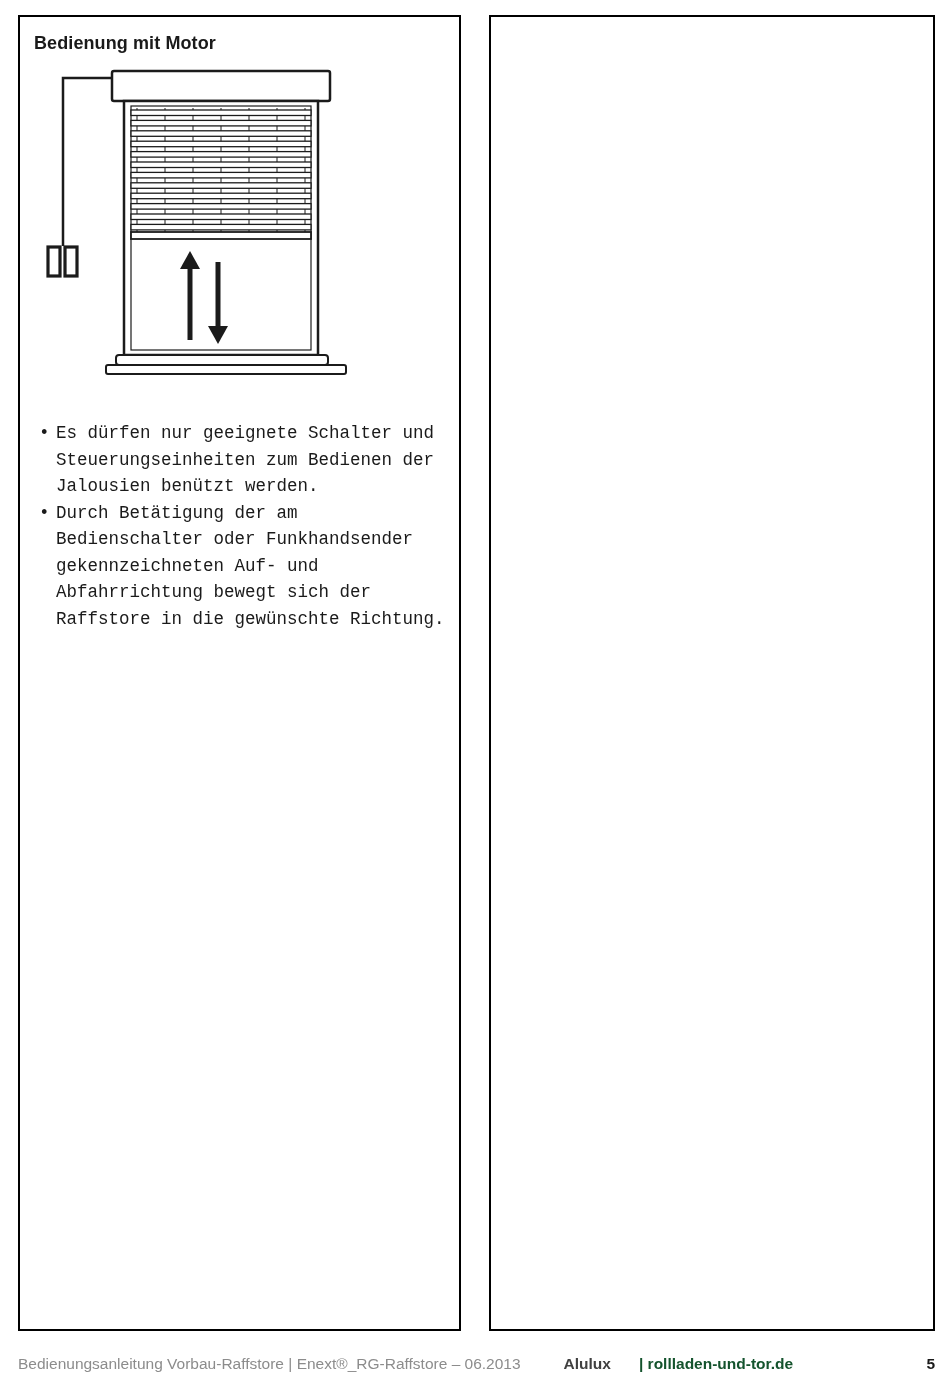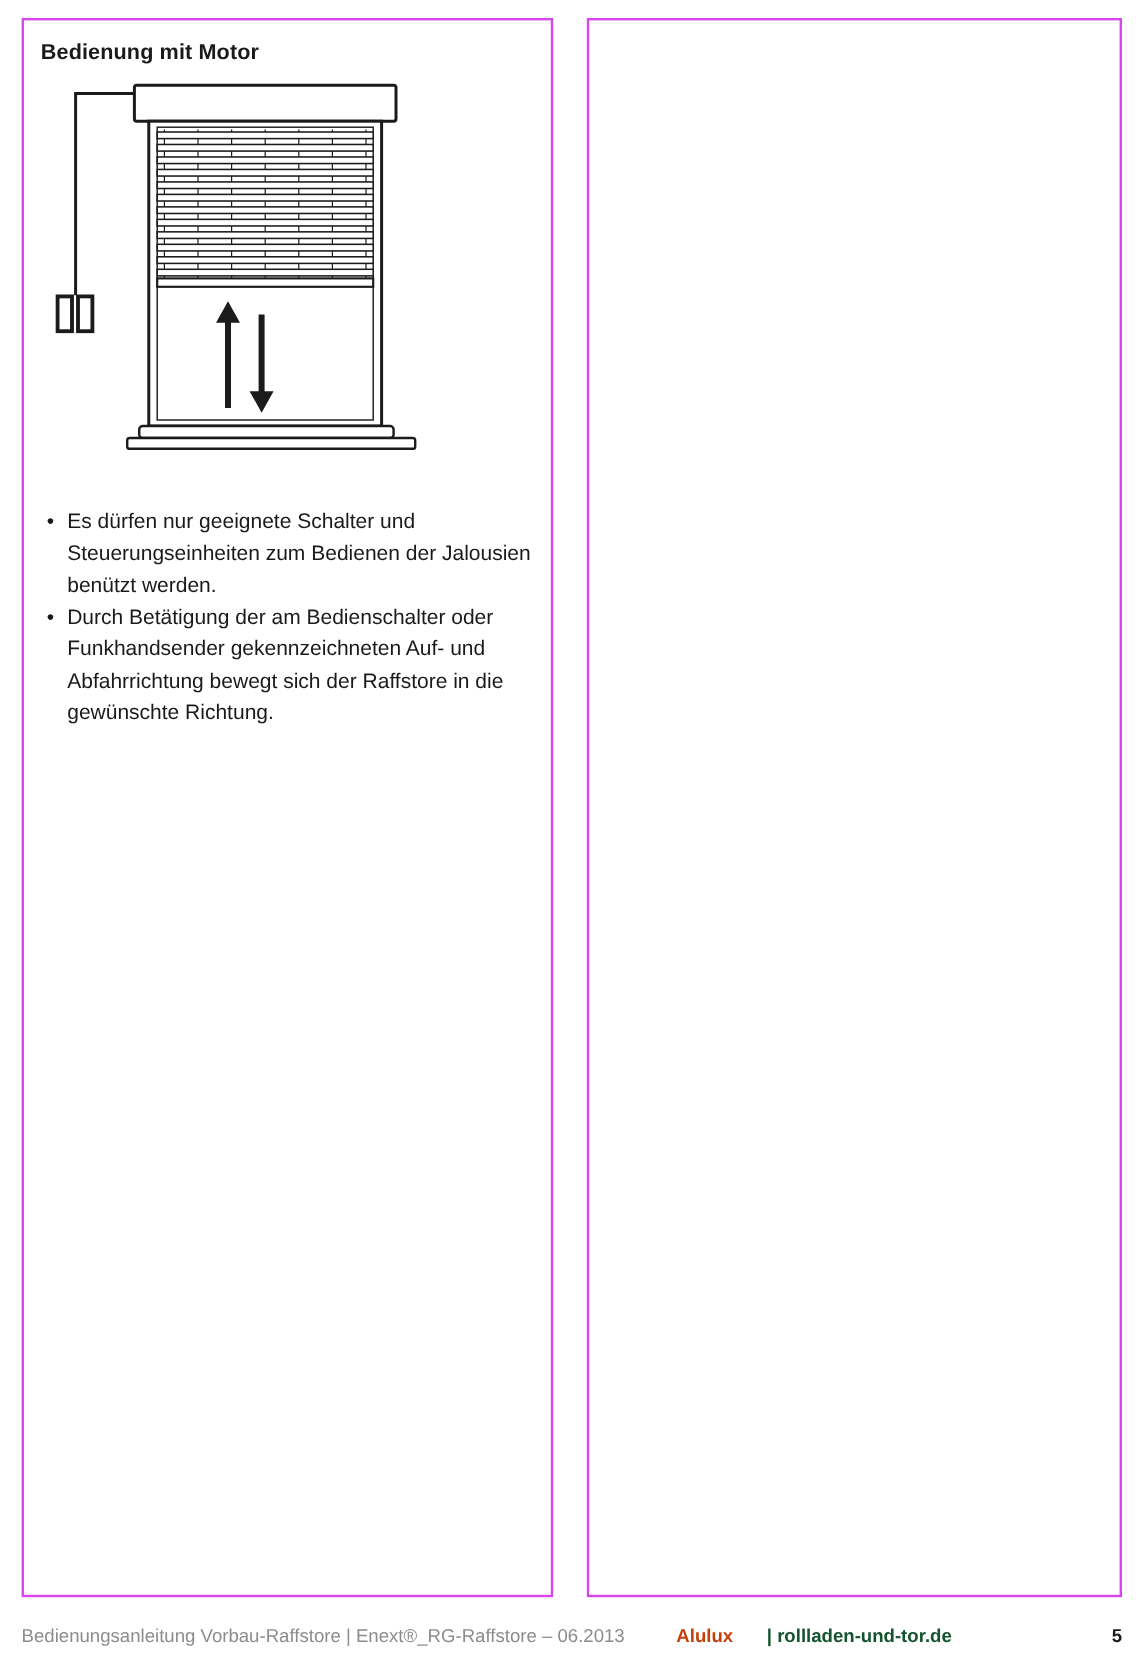--- a/index.html
+++ b/index.html
@@ -13,21 +13,21 @@
     position: relative;
     width: 950px;
     height: 1387px;
     background: #ffffff;
     overflow: hidden;
   }
   .panel {
     position: absolute;
     top: 15px;
     height: 1316px;
-    border: 2px solid #d946ef;
+    border: 2px solid #000000;
     background: #ffffff;
   }
   .panel.left  { left: 18px;  width: 443px; }
   .panel.right { left: 489px; width: 446px; }
 
   .panel-inner { padding: 14px 16px 0 14px; }
 
   .section-heading {
     font-size: 18px;
     font-weight: bold;
@@ -43,20 +43,21 @@
   .body-text {
     font-size: 17.5px;
     line-height: 26.5px;
     width: 418px;
   }
 
   ul.bullets { list-style: none; }
   ul.bullets li {
     position: relative;
     padding-left: 22px;
+    font-family: Liberation Mono, monospace;
   }
   ul.bullets li::before {
     content: "•";
     position: absolute;
     left: 5px;
     top: 0;
   }
 
   .attention-block { margin-top: 26px; }
   .attention-heading {
@@ -167,18 +168,18 @@
       </div>
 
 
     </div>
   </div>
 
   <div class="panel right"></div>
 
   <div class="footer">
     <span class="doc-info">Bedienungsanleitung Vorbau-Raffstore | Enext®_RG-Raffstore – 06.2013</span>
-    <span class="brand" style="color: #c2410c; margin-left: 21px;">Alulux</span>
+    <span class="brand" style="color: #404040; margin-left: 21px;">Alulux</span>
     <span class="site">| rollladen-und-tor.de</span>
     <span class="page-no">5</span>
   </div>
 
 </div>
 
 </body></html>

